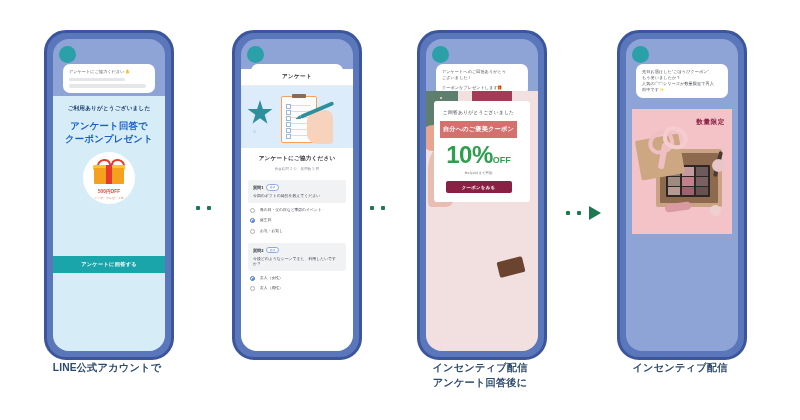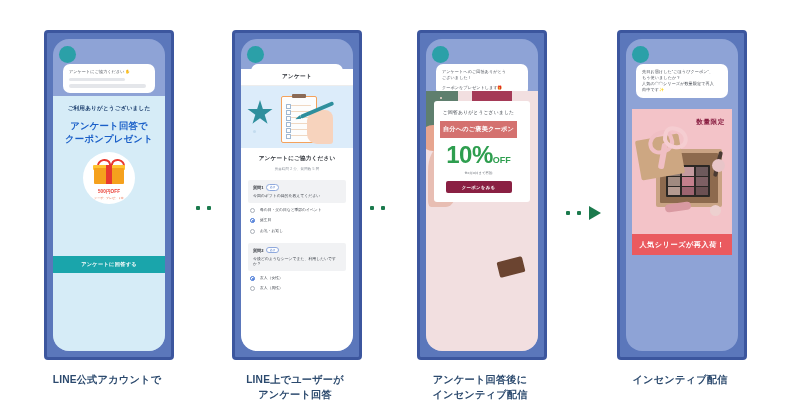--- a/index.html
+++ b/index.html
@@ -16,21 +16,21 @@
   .step-1{left:12px;}
   .step-2{left:200px;}
   .step-3{left:385px;}
   .step-4{left:585px;}
 
   
   .phone{
     position:absolute;top:30px;left:32px;
     width:130px;height:330px;
     background:#5b77bb;
-    border-radius:4px;
+    border-radius:22px;
     border:3px solid #3c569e;
     box-sizing:border-box;
     overflow:hidden;
   }
   .phone .screen{
     position:absolute;left:6px;top:6px;right:6px;bottom:6px;
     border-radius:16px;overflow:hidden;
     background:#8ea3d6;
   }
   .side-btn{
@@ -223,21 +223,21 @@
   .conn .tri{
     width:0;height:0;border-top:7px solid transparent;border-bottom:7px solid transparent;
     border-left:12px solid #1b7a4d;margin-left:1px;
   }
   .conn-1{left:196px;}
   .conn-2{left:370px;}
   .conn-3{left:566px;}
 
   
   .caption{
-    position:absolute;left:0;right:0;top:372px;text-align:center;
+    position:absolute;left:0;right:0;top:360px;text-align:center;
     font-size:10.2px;font-weight:bold;color:#2c4a6e;line-height:15px;letter-spacing:.2px;
   }
 </style>
 </head>
 <body>
 
 <div class="board">
 
   <div class="step step-1">
     <div class="phone">
@@ -364,24 +364,20 @@
             </div>
             <div class="opt">
               <span class="radio"></span>
               <span class="olabel">友人（男性）</span>
             </div>
           </div>
         </div>
 
       </div>
     </div>
-    <div class="caption">
-      <div>LINE上でユーザーが</div>
-      <div>アンケート回答</div>
-    </div>
   </div>
 
   <div class="step step-3">
     <div class="phone">
       <div class="side-btn a"></div>
       <div class="side-btn b"></div>
       <div class="side-btn c"></div>
       <div class="screen">
 
         <div class="chat">
@@ -410,22 +406,22 @@
           </div>
           <div class="cpn-exp">※o月o日まで有効</div>
           <div class="cpn-btn">
             <span>クーポンをみる</span>
           </div>
         </div>
 
       </div>
     </div>
     <div class="caption">
+      <div>インセンティブ配信</div>
       <div>アンケート回答後に</div>
-      <div>インセンティブ配信</div>
     </div>
   </div>
 
   <div class="step step-4">
     <div class="phone">
       <div class="side-btn a"></div>
       <div class="side-btn b"></div>
       <div class="side-btn c"></div>
       <div class="screen">
 
@@ -460,23 +456,20 @@
             <div class="ball1"></div>
             <div class="ball2"></div>
             <div class="lipstick"></div>
             <div class="lid4"></div>
             <div class="bow">
               <div class="tail"></div>
                 <div class="l"></div>
                 <div class="r"></div>
             </div>
           </div>
-          <div class="promo-band">
-            <span>人気シリーズが再入荷！</span>
-          </div>
         </div>
 
       </div>
     </div>
     <div class="caption">
       <div>インセンティブ配信</div>
     </div>
   </div>
 
   <div class="conn conn-1">

